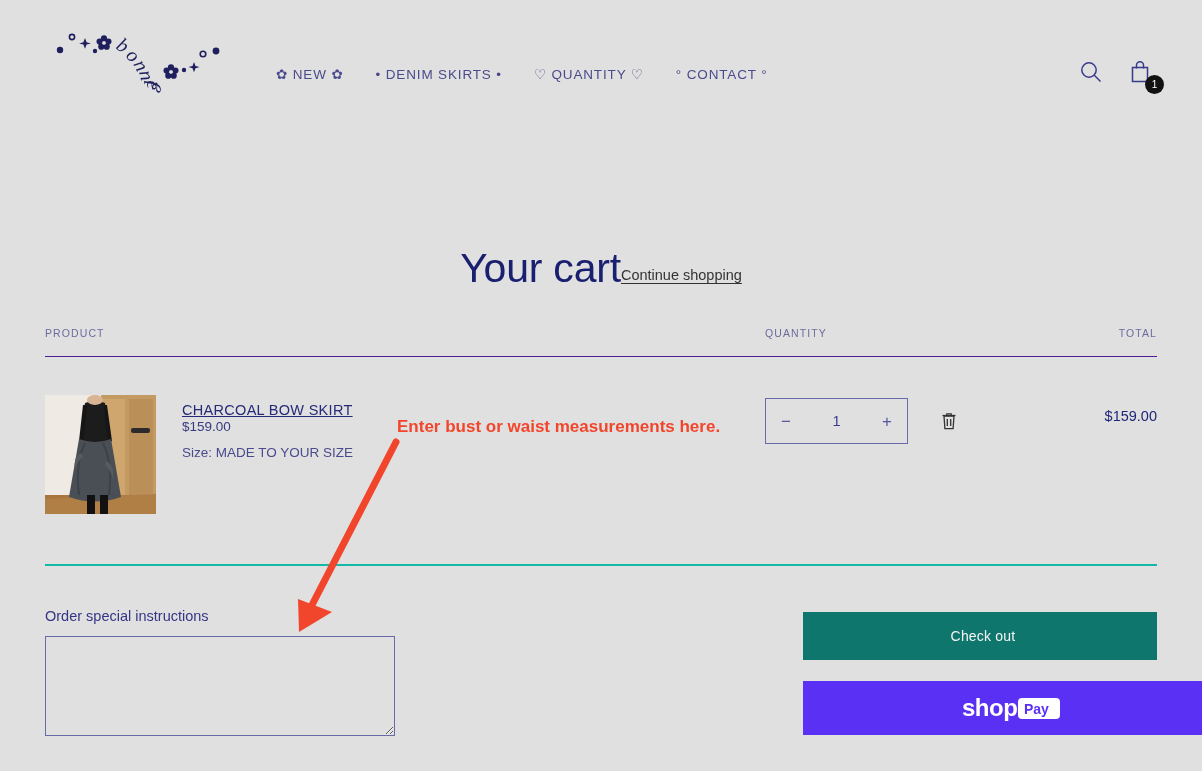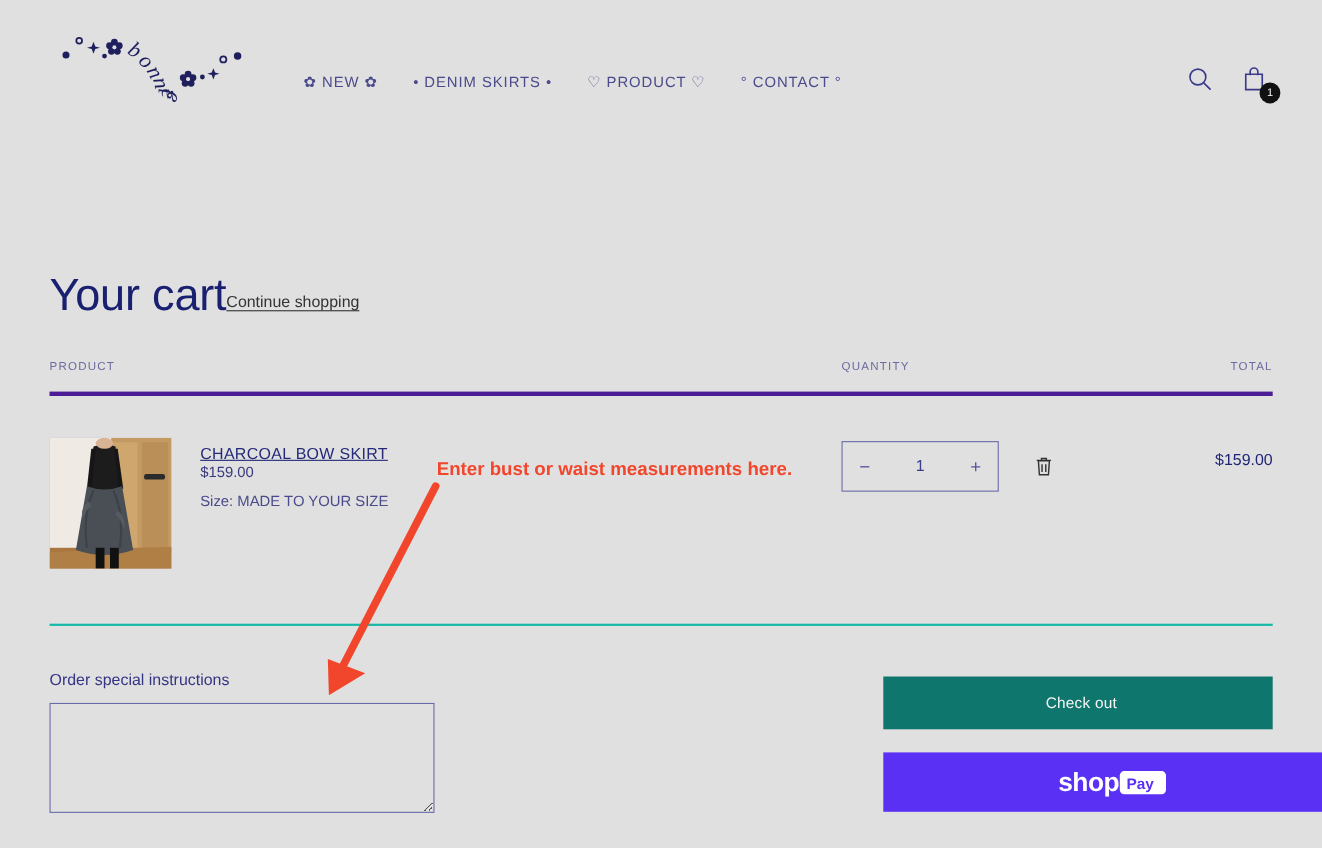--- a/index.html
+++ b/index.html
@@ -80,21 +80,21 @@
 
   
   .main {
     position: relative;
     width: 1202px;
     padding: 0 45px;
   }
   .cart-head {
     display: flex;
     align-items: flex-end;
-    justify-content: flex-start;
+    justify-content: center;
     margin-top: 138px;
   }
   .page-title {
     font-size: 41px;
     font-weight: 400;
     color: #1a2070;
     margin: 0;
     letter-spacing: -0.2px;
     line-height: 1;
   }
@@ -108,21 +108,21 @@
   }
 
   
   .cart-table { margin-top: 38px; width: 1112px; }
   .thead {
     display: flex;
     font-size: 10.5px;
     letter-spacing: 1.1px;
     color: #6b6ba0;
     padding-bottom: 17px;
-    border-bottom: 4px solid #4c1d95;
+    border-bottom: 1px solid #4c1d95;
   }
   .col-product { flex: 0 0 720px; }
   .col-qty     { flex: 0 0 250px; }
   .col-total   { flex: 1; text-align: right; }
 
   .cart-row {
     display: flex;
     align-items: flex-start;
     padding-top: 38px;
     padding-bottom: 50px;
@@ -310,21 +310,21 @@
         <path d="M150 52 l1.5 4 4.1 1.1 -4.1 1.1 -1.5 4 -1.5 -4 -4.1 -1.1 4.1 -1.1z"></path>
       </g>
       <circle cx="159" cy="44" r="2.8" fill="none" stroke="#1f1f5e" stroke-width="1.6"></circle>
       <circle cx="172" cy="41" r="3.4" fill="#1f1f5e"></circle>
     </svg>
   </a>
 
   <nav class="nav">
     <a class="nav-item" href="#">✿ NEW ✿</a>
     <a class="nav-item" href="#">• DENIM SKIRTS •</a>
-    <a class="nav-item" href="#">♡ PRODUCT ♡</a>
+    <a class="nav-item" href="#">♡ QUANTITY ♡</a>
     <a class="nav-item" href="#">° CONTACT °</a>
   </nav>
 
   <div class="header-actions">
     <button class="icon-btn" aria-label="Search">
       <svg width="26" height="26" viewBox="0 0 26 26">
         <circle cx="11" cy="11" r="7.2" fill="none" stroke="#3a3a8c" stroke-width="1.5"></circle>
         <line x1="16.3" y1="16.3" x2="22.5" y2="22.5" stroke="#3a3a8c" stroke-width="1.5"></line>
       </svg>
     </button>

